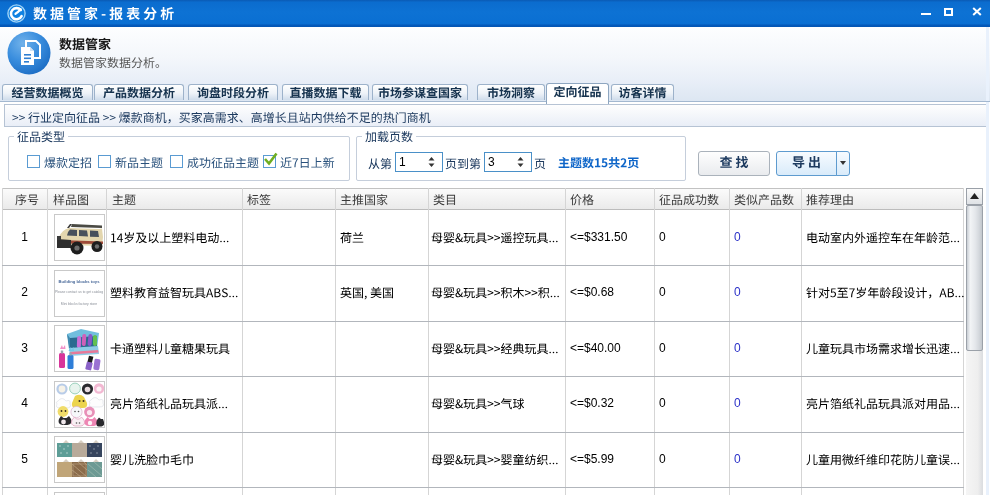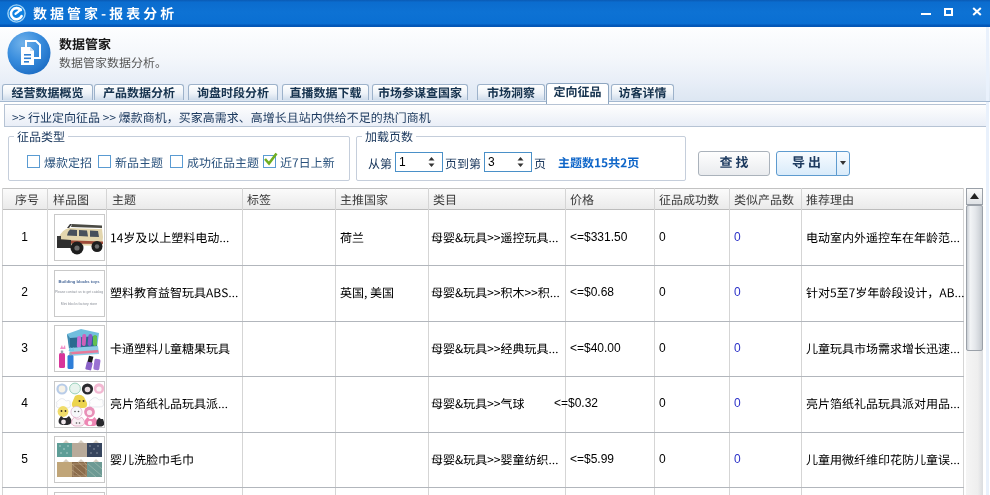--- a/index.html
+++ b/index.html
@@ -179,21 +179,21 @@
 <div class="abs cell" style="left:112px;top:341px;"></div>
 <div class="abs cell" style="left:433px;top:341px;"></div>
 <div class="abs cell" style="left:570px;top:341px;">&lt;=$40.00</div>
 <div class="abs cell" style="left:659px;top:341px;">0</div>
 <div class="abs cell blue" style="left:734px;top:341px;">0</div>
 <div class="abs cell" style="left:806px;top:341px;"></div>
 
 <div class="abs cell" style="left:2px;top:396px;width:45px;text-align:center;">4</div>
 <div class="abs cell" style="left:112px;top:396px;"></div>
 <div class="abs cell" style="left:433px;top:396px;"></div>
-<div class="abs cell" style="left:554px;top:396px;">&lt;=$0.32</div>
+<div class="abs cell" style="left:570px;top:396px;">&lt;=$0.32</div>
 <div class="abs cell" style="left:659px;top:396px;">0</div>
 <div class="abs cell blue" style="left:734px;top:396px;">0</div>
 <div class="abs cell" style="left:806px;top:396px;"></div>
 
 <div class="abs cell" style="left:2px;top:452px;width:45px;text-align:center;">5</div>
 <div class="abs cell" style="left:112px;top:452px;"></div>
 <div class="abs cell" style="left:433px;top:452px;"></div>
 <div class="abs cell" style="left:570px;top:452px;">&lt;=$5.99</div>
 <div class="abs cell" style="left:659px;top:452px;">0</div>
 <div class="abs cell blue" style="left:734px;top:452px;">0</div>

